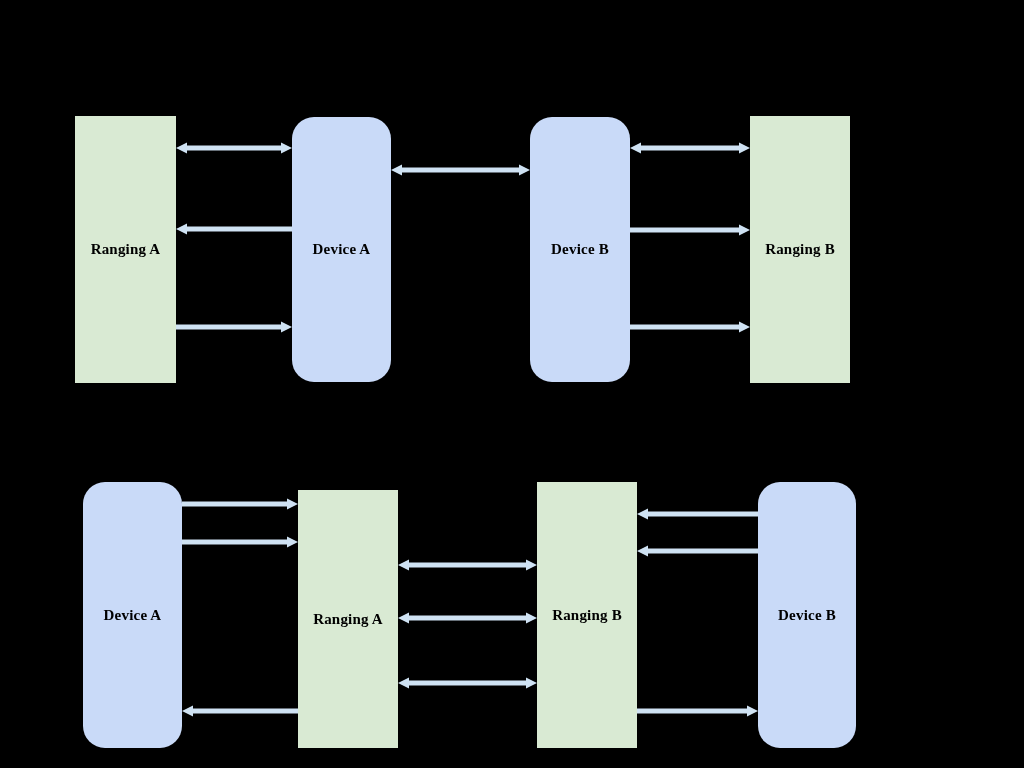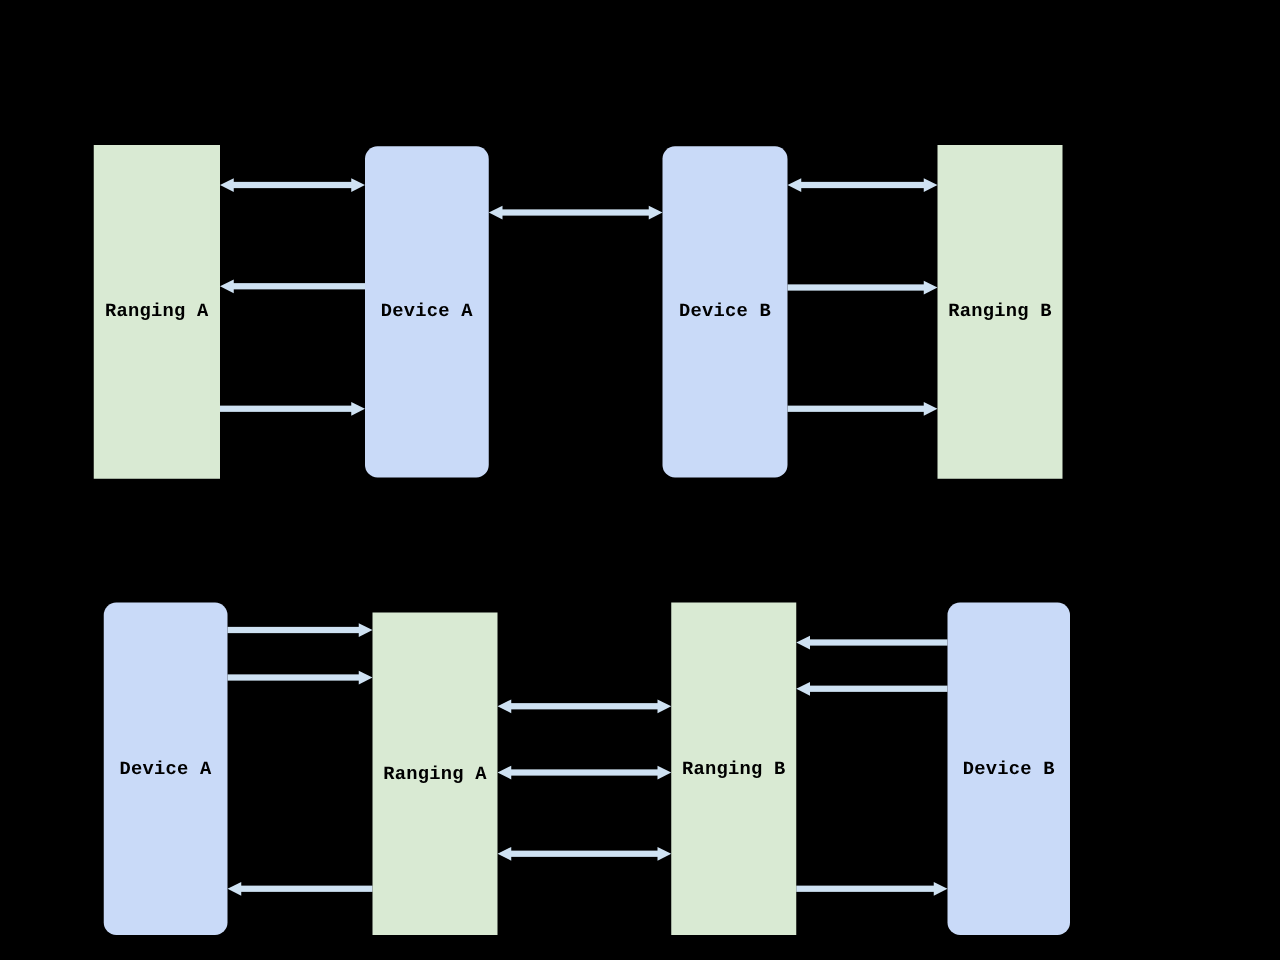--- a/index.html
+++ b/index.html
@@ -6,39 +6,39 @@
     margin: 0;
     padding: 0;
     background: #000000;
   }
   #diagram-canvas {
     position: relative;
     width: 1024px;
     height: 768px;
     background: var(--bg-color, #000000);
     overflow: hidden;
-    font-family: Liberation Mono, monospace;
+    font-family: Liberation Serif, serif;
   }
   #arrow-layer {
     position: absolute;
     left: 0;
     top: 0;
     width: 1024px;
     height: 768px;
   }
   .diagram-box {
     position: absolute;
     display: flex;
     align-items: center;
     justify-content: center;
     box-sizing: border-box;
   }
   .diagram-box.device {
     background: var(--device-fill, #c9daf8);
-    border-radius: 10px;
+    border-radius: 22px;
     justify-content: center;
   }
   .diagram-box.ranging {
     background: var(--ranging-fill, #d9ead3);
     border-radius: 0;
   }
   .box-label {
     color: var(--label-color, #000000);
     font-weight: bold;
     font-size: 15px;

